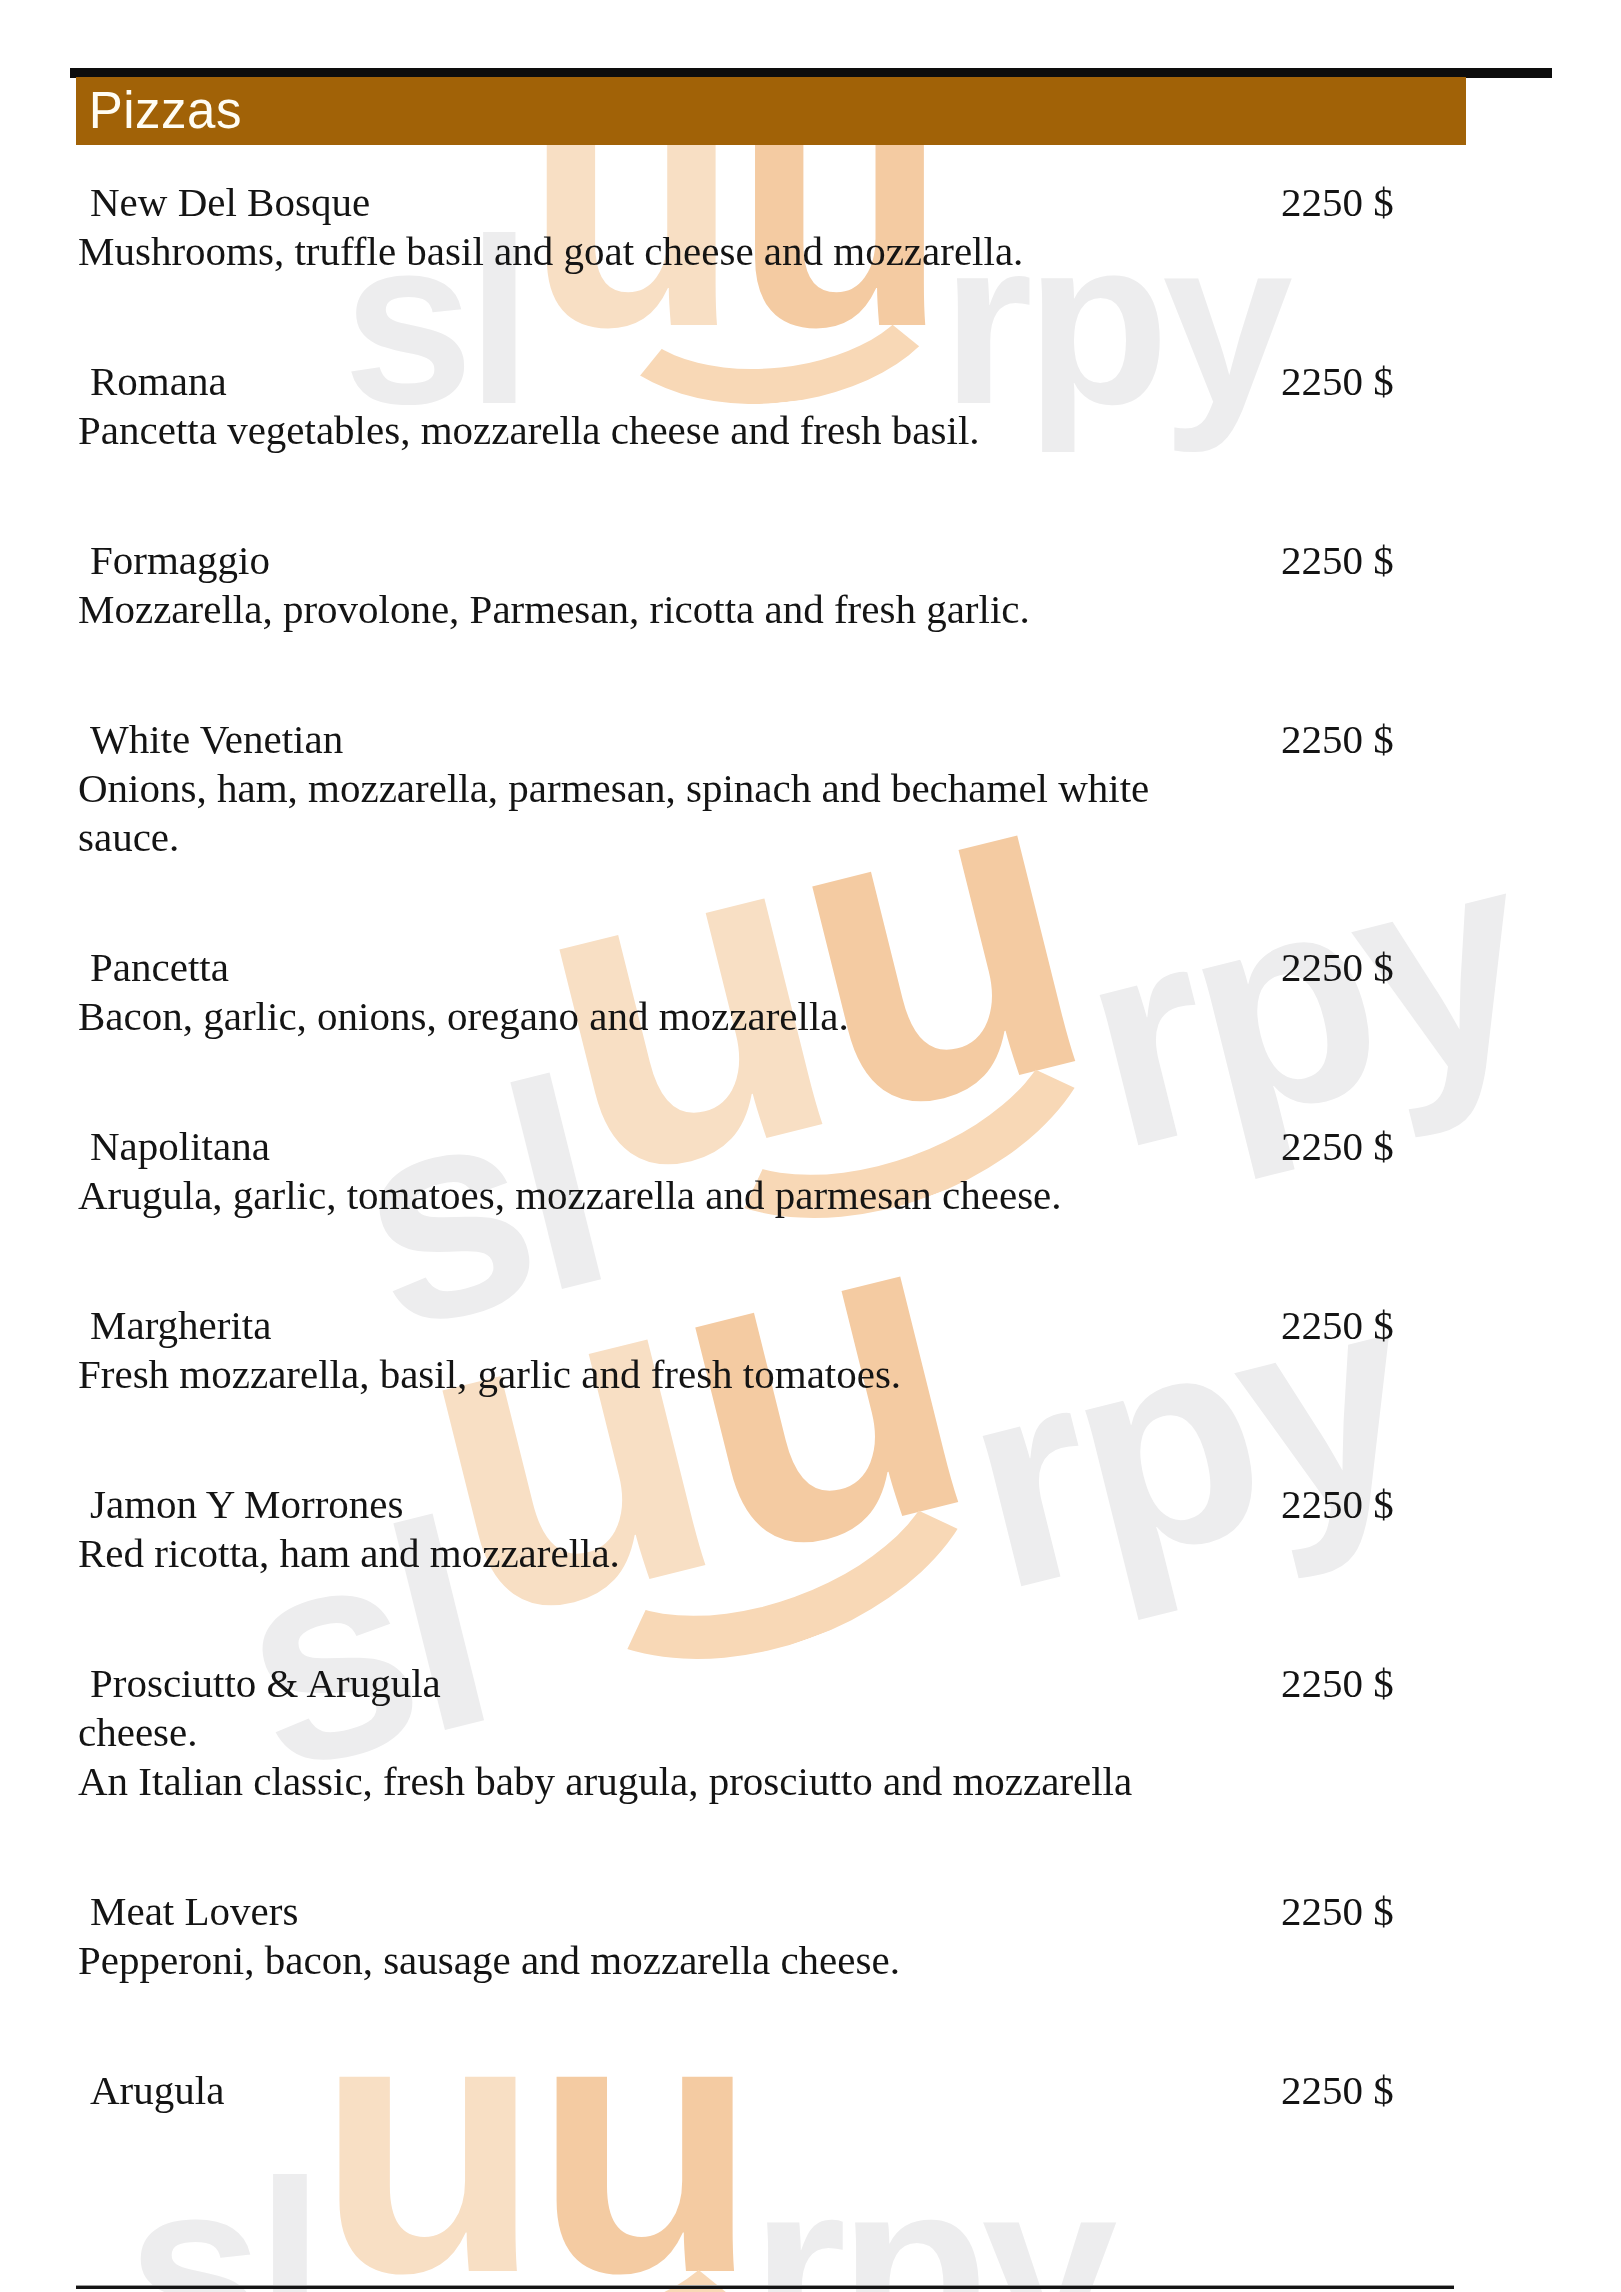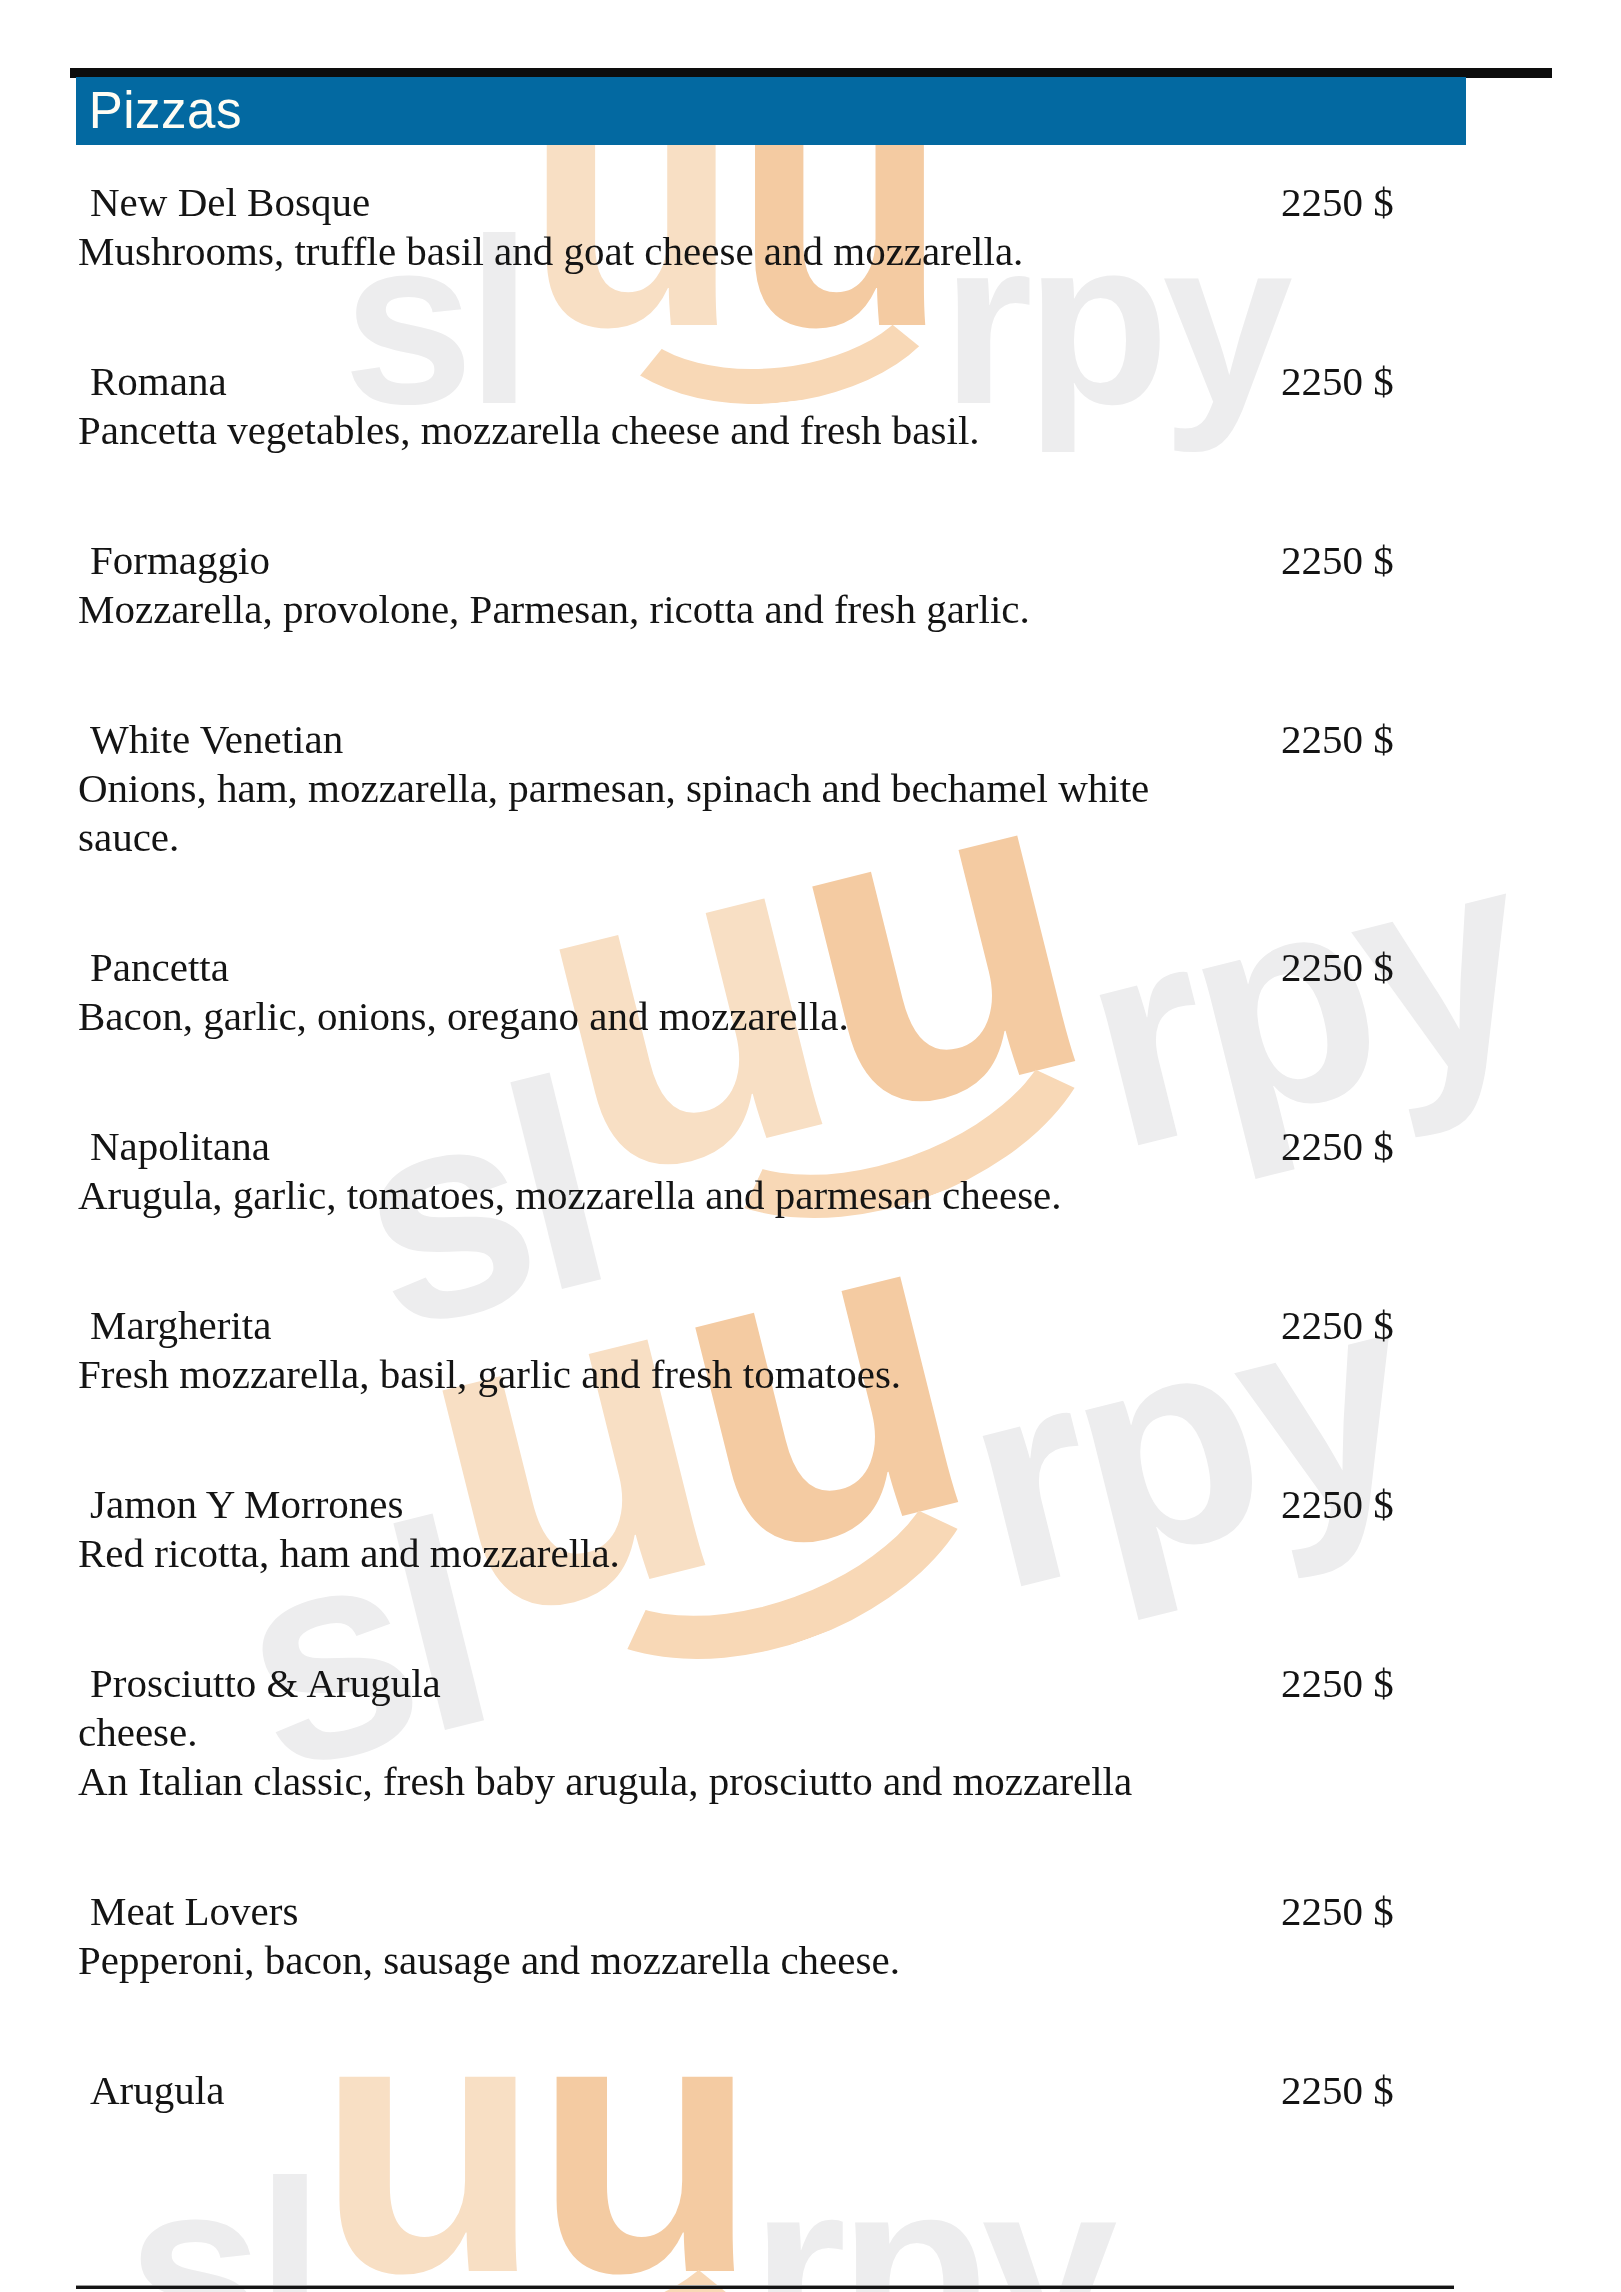--- a/index.html
+++ b/index.html
@@ -43,21 +43,21 @@
   .top-rule {
     position: absolute; z-index: 2;
     left: 70px; top: 68px;
     width: 1482px; height: 9.8px;
     background: #0D0D0D;
   }
   .section-header {
     position: absolute; z-index: 2;
     left: 76px; top: 77px;
     width: 1390px; height: 68px;
-    background: #0369a1;
+    background: #a16207;
   }
   .section-header .title {
     font-family: "Liberation Sans", sans-serif;
     font-size: 51px;
     line-height: 68px;
     color: #FFFDF4;
     padding-left: 12.7px;
     letter-spacing: 0.5px;
   }
 

